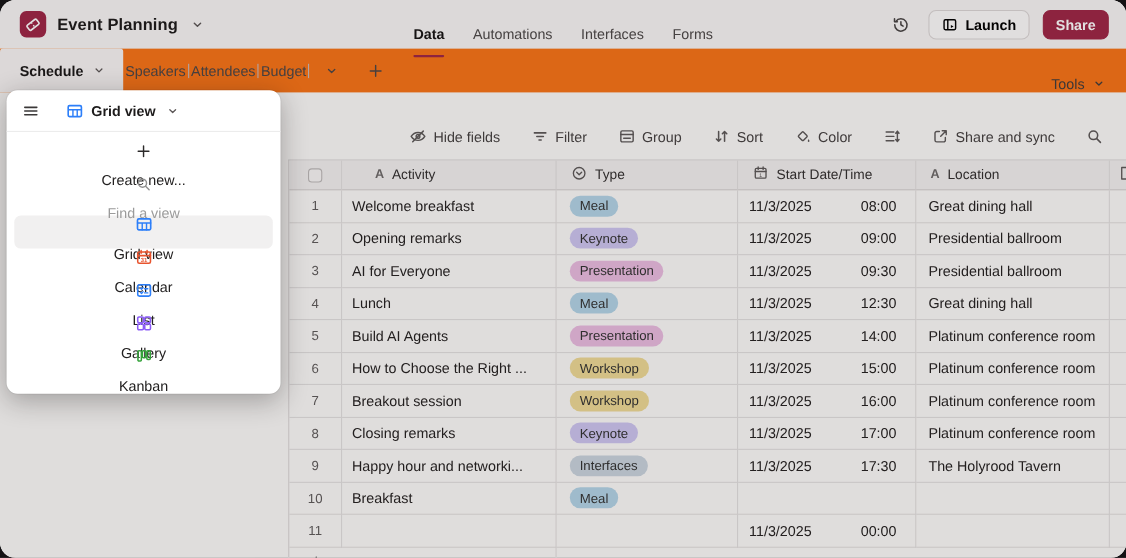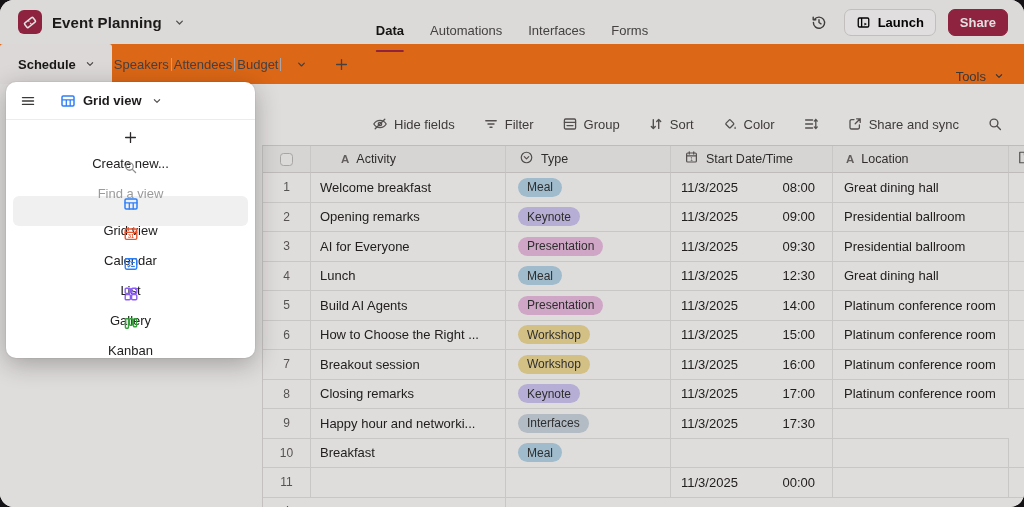--- a/index.html
+++ b/index.html
@@ -391,20 +391,21 @@
         <div class="t-row t-body-row">
     <div class="c-num">9</div>
     <div class="c-activity">Happy hour and networki...</div>
     <div class="c-type">
             <span class="badge" style="background:#c9d4de">Interfaces</span>
           </div>
     <div class="c-date">
             <span>11/3/2025</span>
             <span>17:30</span>
           </div>
+    <div class="c-loc">The Holyrood Tavern</div>
     <div></div>
   </div>
         <div class="t-row t-body-row">
     <div class="c-num">10</div>
     <div class="c-activity">Breakfast</div>
     <div class="c-type">
             <span class="badge" style="background:#b3d4e7">Meal</span>
           </div>
     <div class="c-date">
             <span></span>

